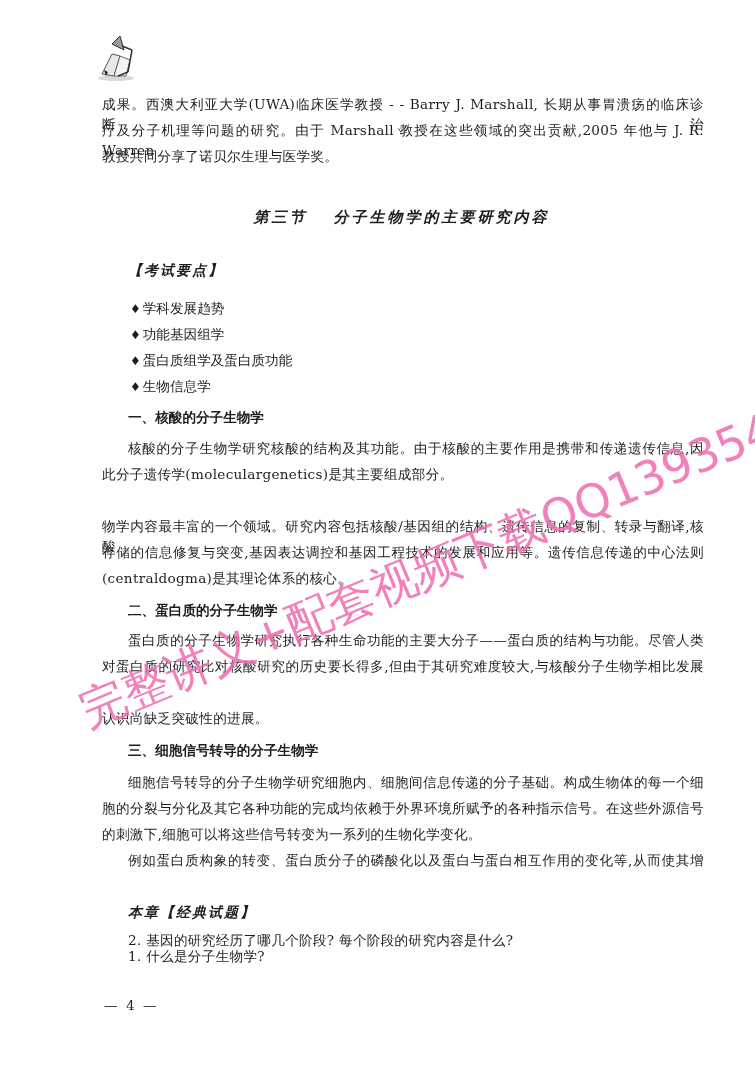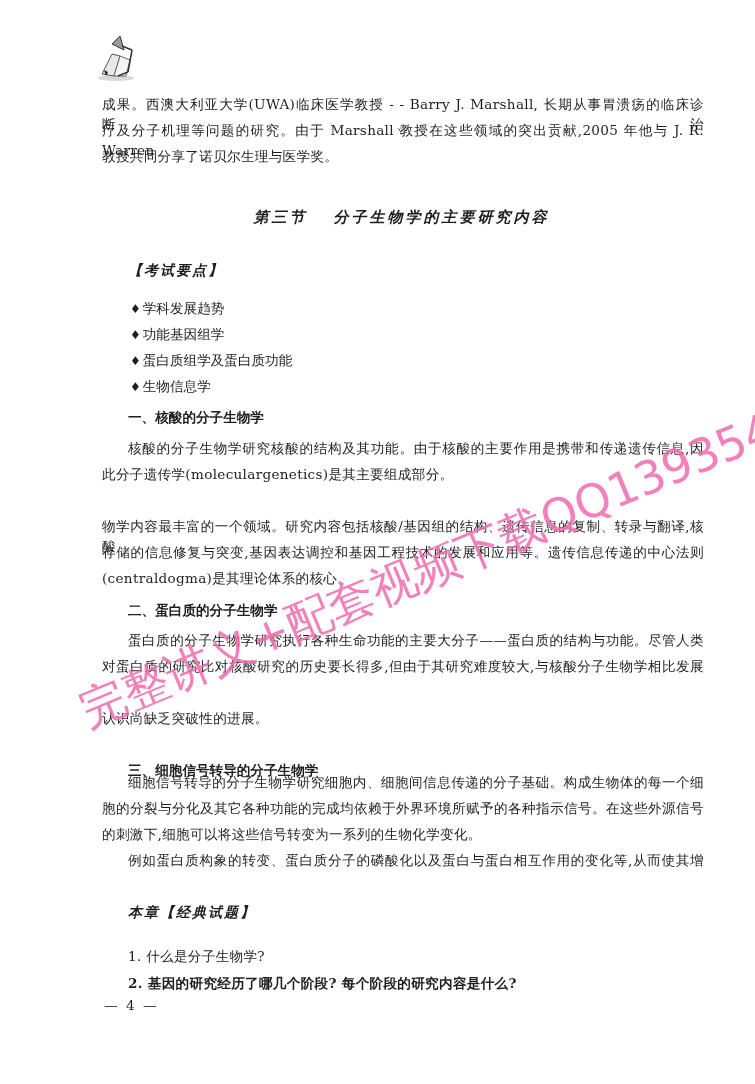--- a/index.html
+++ b/index.html
@@ -85,26 +85,26 @@
   <div class="line" style="top:464px;">此分子遗传学(moleculargenetics)是其主要组成部分。</div>
   <div class="line justify" style="top:516px;">物学内容最丰富的一个领域。研究内容包括核酸/基因组的结构、遗传信息的复制、转录与翻译,核酸</div>
   <div class="line justify" style="top:542px;">存储的信息修复与突变,基因表达调控和基因工程技术的发展和应用等。遗传信息传递的中心法则</div>
   <div class="line" style="top:568px;">(centraldogma)是其理论体系的核心。</div>
 
   <div class="h-sub" style="top:600px;">二、蛋白质的分子生物学</div>
   <div class="line indent justify" style="top:630px; width:576px;">蛋白质的分子生物学研究执行各种生命功能的主要大分子——蛋白质的结构与功能。尽管人类</div>
   <div class="line justify" style="top:656px;">对蛋白质的研究比对核酸研究的历史要长得多,但由于其研究难度较大,与核酸分子生物学相比发展</div>
   <div class="line" style="top:708px;">认识尚缺乏突破性的进展。</div>
 
-  <div class="h-sub" style="top:760px;">三、细胞信号转导的分子生物学</div>
+  <div class="h-sub" style="top:740px;">三、细胞信号转导的分子生物学</div>
   <div class="line indent justify" style="top:772px; width:576px;">细胞信号转导的分子生物学研究细胞内、细胞间信息传递的分子基础。构成生物体的每一个细</div>
   <div class="line justify" style="top:798px;">胞的分裂与分化及其它各种功能的完成均依赖于外界环境所赋予的各种指示信号。在这些外源信号</div>
   <div class="line" style="top:824px;">的刺激下,细胞可以将这些信号转变为一系列的生物化学变化。</div>
   <div class="line indent justify" style="top:850px; width:576px;">例如蛋白质构象的转变、蛋白质分子的磷酸化以及蛋白与蛋白相互作用的变化等,从而使其增</div>
 
   <div class="exam-head">本章【经典试题】</div>
   <div class="line indent" style="top:946px;">1. 什么是分子生物学?</div>
-  <div class="line indent" style="top:973px;font-weight:bold;">2. 基因的研究经历了哪几个阶段? 每个阶段的研究内容是什么?</div>
+  <div class="line indent" style="top:930px;">2. 基因的研究经历了哪几个阶段? 每个阶段的研究内容是什么?</div>
 
   <div class="page-num">— 4 —</div>
 
   <div class="watermark">完整讲义+配套视频下载QQ1393546828</div>
 </div>
 
 </body></html>

